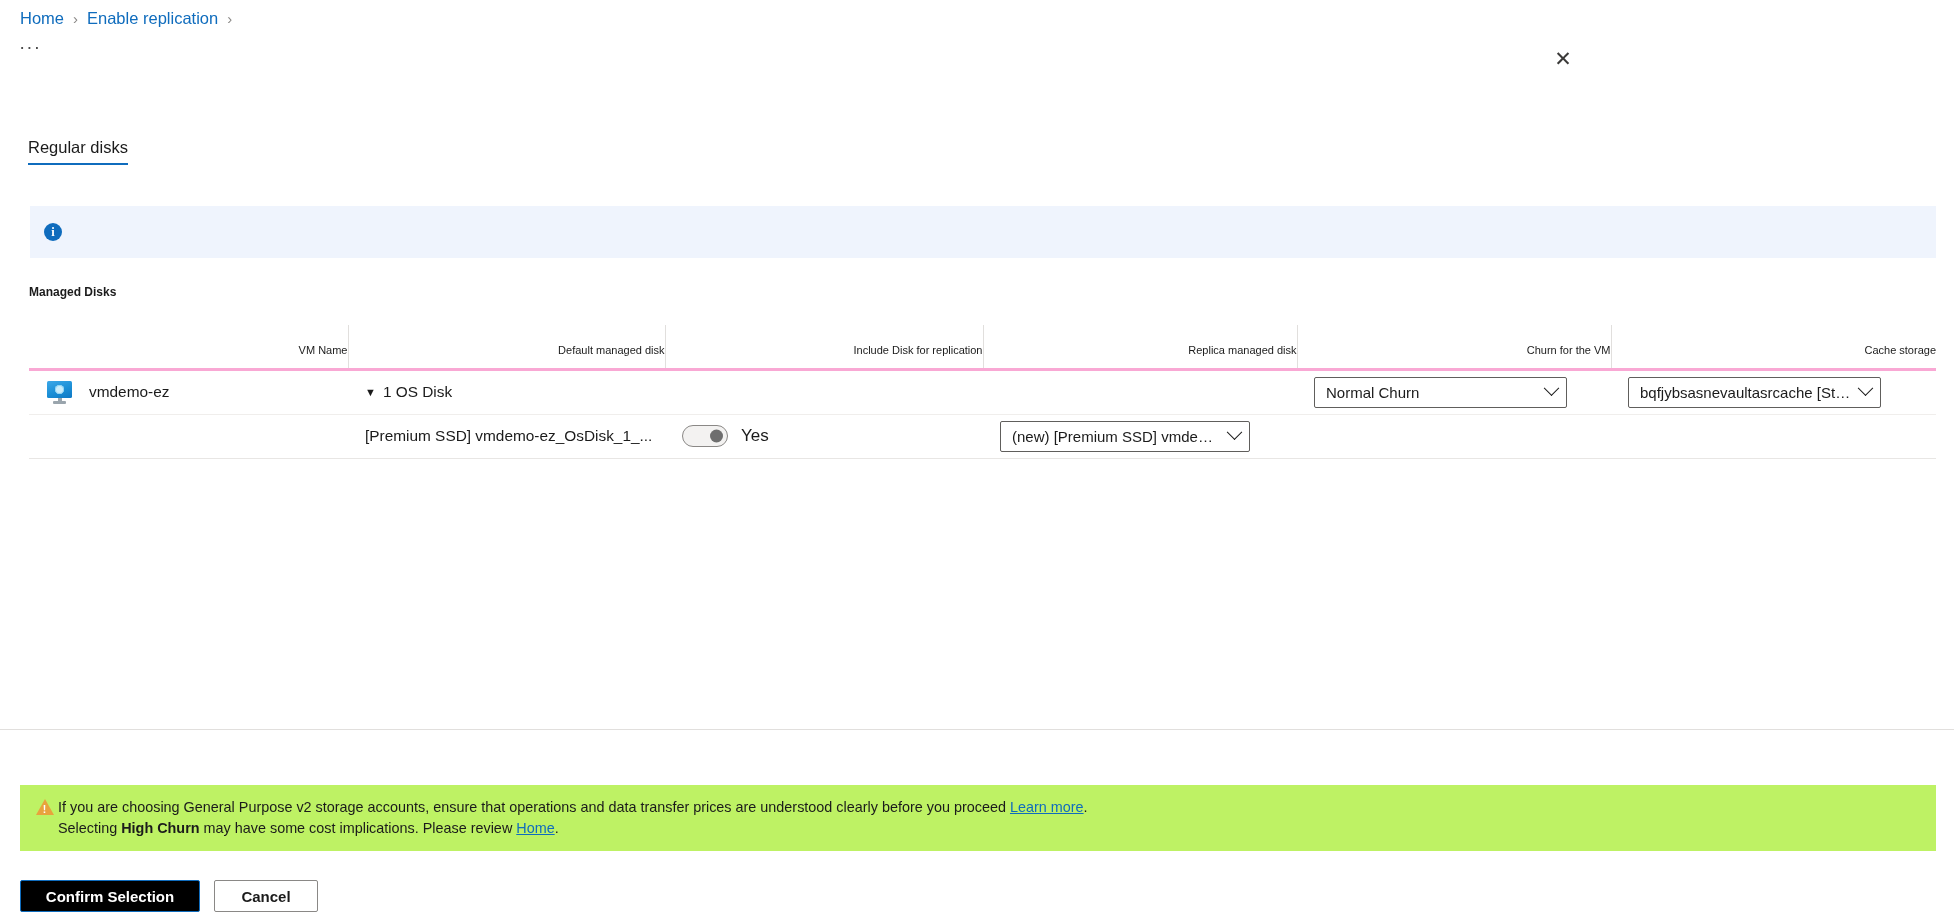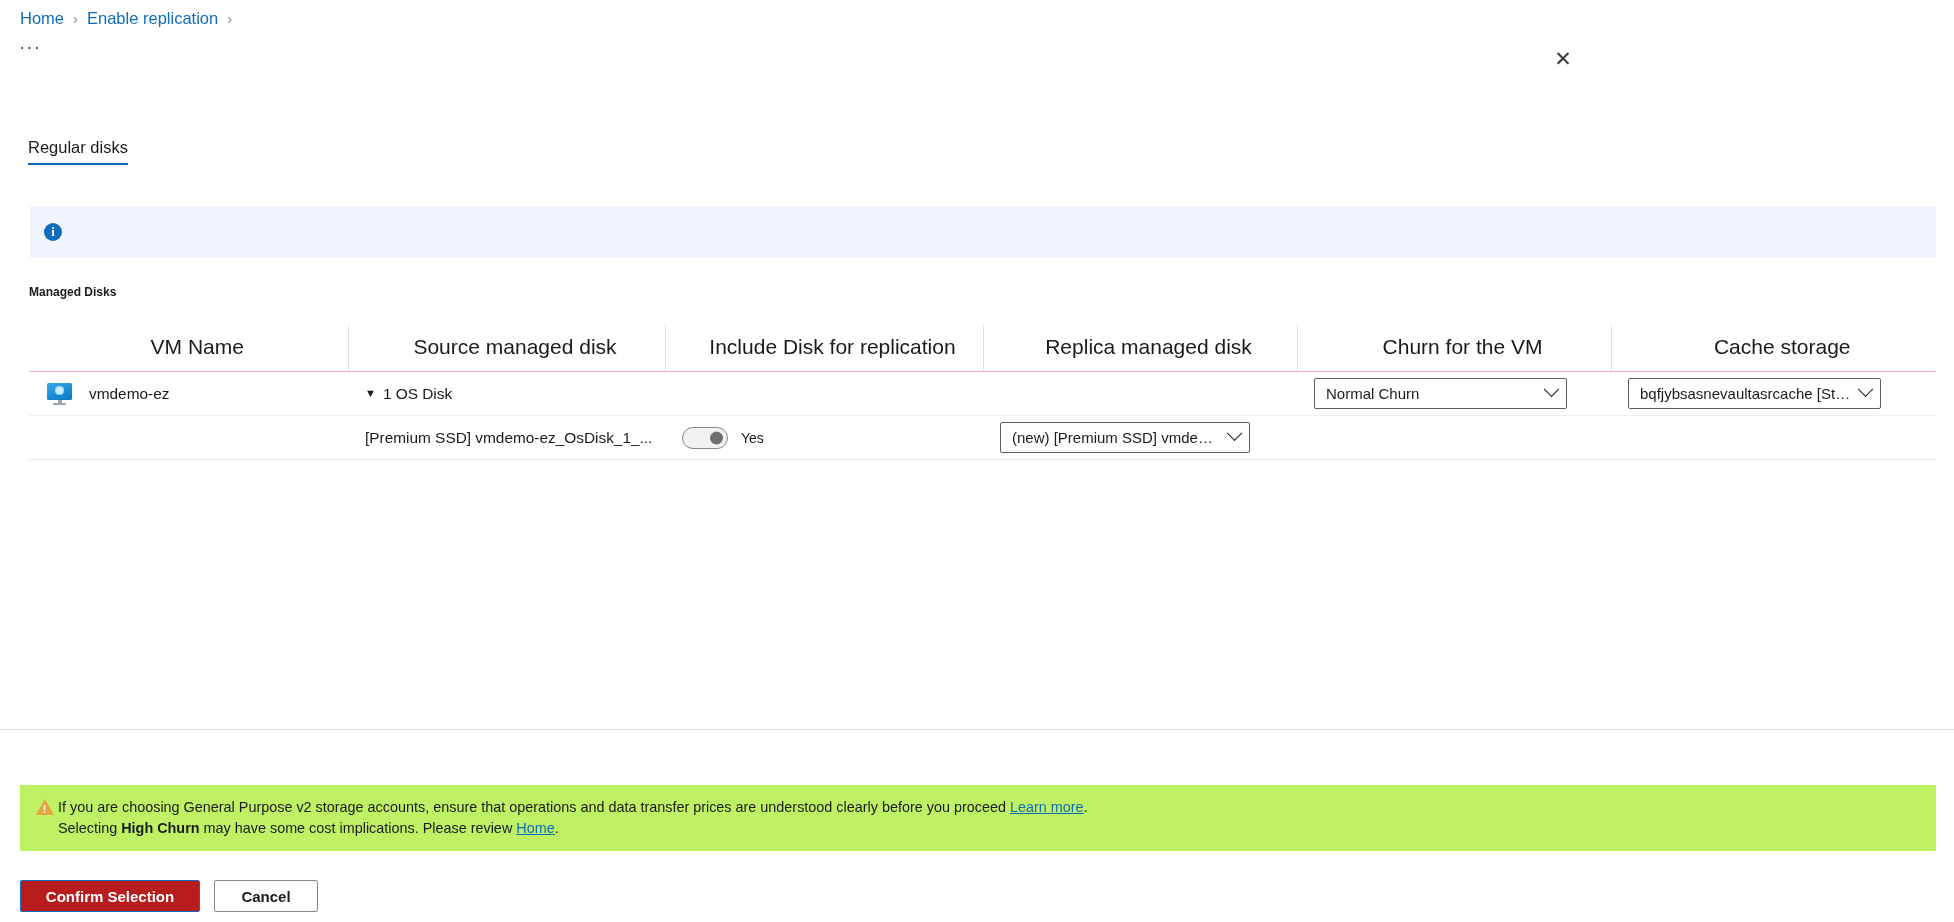--- a/index.html
+++ b/index.html
@@ -76,22 +76,22 @@
   
   .section-title {
     position: absolute; left: 29px; top: 285px;
     font-size: 12px; font-weight: 700; color: #1b1b1b;
   }
 
   
   .table-wrap { position: absolute; left: 29px; top: 325px; width: 1907px; }
   .tbl { width: 100%; border-collapse: collapse; table-layout: fixed; }
   .tbl thead th {
-    text-align: center; font-weight: 400; font-size: 21px; color: #1b1b1b;
-    padding: 10px 0 12px 17px; border-bottom: 1px solid #f9a8d4;
+    text-align: right; font-weight: 400; font-size: 11px; color: #1b1b1b;
+    padding: 10px 0 12px 17px; border-bottom: 3px solid #f9a8d4;
     border-left: 1px solid #e1dfdd; vertical-align: bottom; height: 44px;
   }
   .tbl thead th:first-child { border-left: none; padding-left: 18px; }
   .tbl tbody td {
     font-size: 15.4px; color: #1b1b1b;
     padding: 6px 0 6px 17px; border-bottom: 1px solid #f0eeec;
     vertical-align: middle; height: 38px;
   }
   .tbl tbody td:first-child { padding-left: 18px; }
   .tbl tbody tr:last-child td { border-bottom: 1px solid #e8e6e4; }
@@ -124,21 +124,21 @@
   .toggle-cell { display: flex; align-items: center; gap: 13px; }
   .toggle {
     width: 46px; height: 22px; border-radius: 11px;
     background: #f3f2f1; border: 1px solid #8a8886;
     position: relative; cursor: pointer; flex: 0 0 auto;
   }
   .toggle .knob {
     position: absolute; right: 4px; top: 50%; transform: translateY(-50%);
     width: 13px; height: 13px; border-radius: 50%; background: #6e6e6e;
   }
-  .toggle-label { font-size: 14px; }
+  .toggle-label { font-size: 17px; }
 
   
   .sel {
     display: flex; align-items: center; justify-content: space-between;
     border: 1px solid #605e5c; background: #fff; border-radius: 2px;
     height: 31px; padding: 0 9px 0 11px; cursor: pointer;
     font-size: 15px; color: #1b1b1b; overflow: hidden; white-space: nowrap;
   }
   .sel span.val { overflow: hidden; text-overflow: ellipsis; white-space: nowrap; }
   .sel .chev {
@@ -176,21 +176,21 @@
 
   .actions { position: absolute; left: 20px; top: 880px; display: flex; gap: 14px; }
   .btn {
     height: 32px; min-width: 94px; padding: 0 16px; font-size: 15px;
     border-radius: 2px; cursor: pointer; display: flex;
     align-items: center; justify-content: center;
     font-family: "Liberation Sans", sans-serif;
     font-weight: bold;
   }
   .btn-primary {
-    background: #b91c1c; color: #fff; border: 1px solid #0f6cbd; font-weight: 700;
+    background: #000000; color: #fff; border: 1px solid #0f6cbd; font-weight: 700;
     min-width: 180px;
   }
   .btn-secondary { background: #fff; color: #1b1b1b; border: 1px solid #8a8886; min-width: 104px; }
 </style>
 </head>
 <body>
 
 <div class="page">
 
   <nav class="breadcrumb">
@@ -221,21 +221,21 @@
         <col style="width:319px">
         <col style="width:317px">
         <col style="width:318px">
         <col style="width:314px">
         <col style="width:314px">
         <col style="width:325px">
       </colgroup>
       <thead>
         <tr>
           <th>VM Name</th>
-          <th>Source managed disk</th>
+          <th>Default managed disk</th>
           <th>Include Disk for replication</th>
           <th>Replica managed disk</th>
           <th>Churn for the VM</th>
           <th>Cache storage</th>
         </tr>
       </thead>
       <tbody>
 
 
         <tr>

